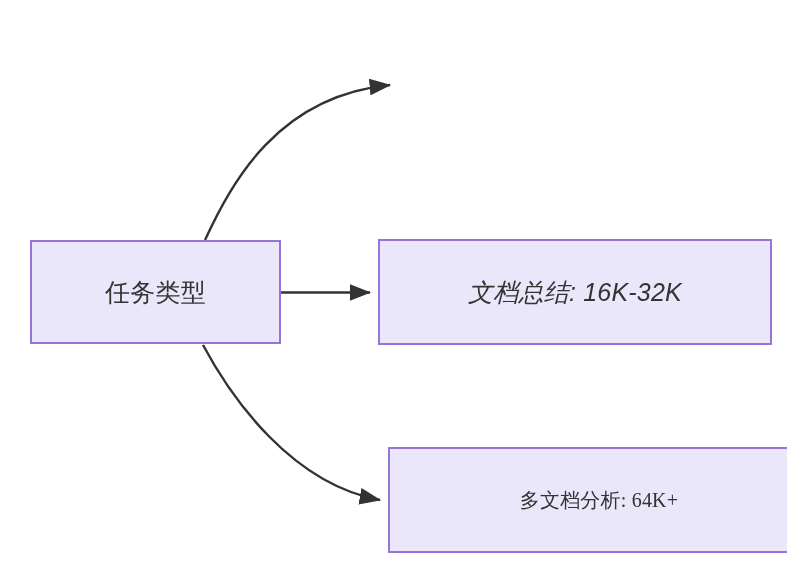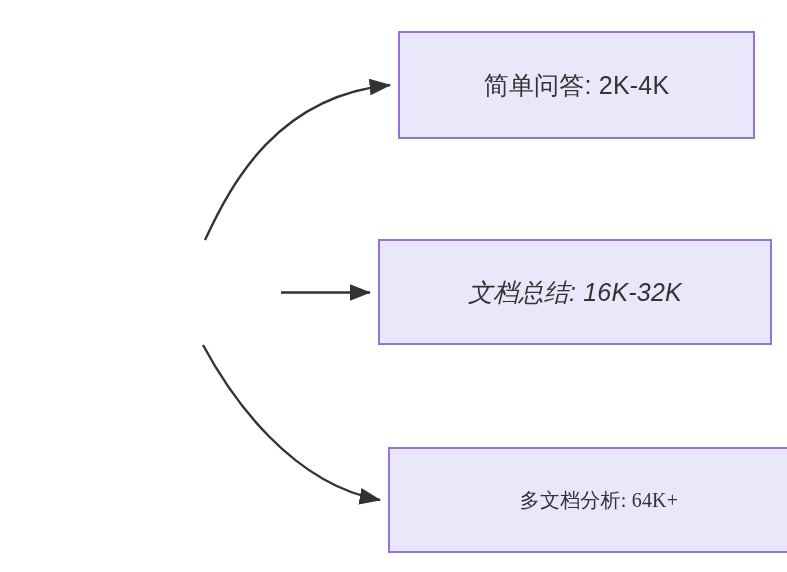--- a/index.html
+++ b/index.html
@@ -86,24 +86,24 @@
       </marker>
     </defs>
 
     <path d="M 205 240 C 232 182, 278 96, 390 85" fill="none" stroke="#333333" stroke-width="2.4" marker-end="url(#arrowhead)"></path>
 
     <path d="M 281 292.5 L 370 292.5" fill="none" stroke="#333333" stroke-width="2.4" marker-end="url(#arrowhead)"></path>
 
     <path d="M 203 345 C 232 399, 292 484, 380 500" fill="none" stroke="#333333" stroke-width="2.4" marker-end="url(#arrowhead)"></path>
   </svg>
 
+  <div class="node" id="node-root">
+    <span class="node-label">任务类型</span>
+  </div>
 
-  <div class="node" id="node-simple-qa">
-    <span class="node-label">简单问答: 2K-4K</span>
-  </div>
 
   <div class="node" id="node-doc-summary">
     <span class="node-label">文档总结: 16K-32K</span>
   </div>
 
   <div class="node" id="node-multi-doc">
     <span class="node-label">多文档分析: 64K+</span>
   </div>
 
 </div>

